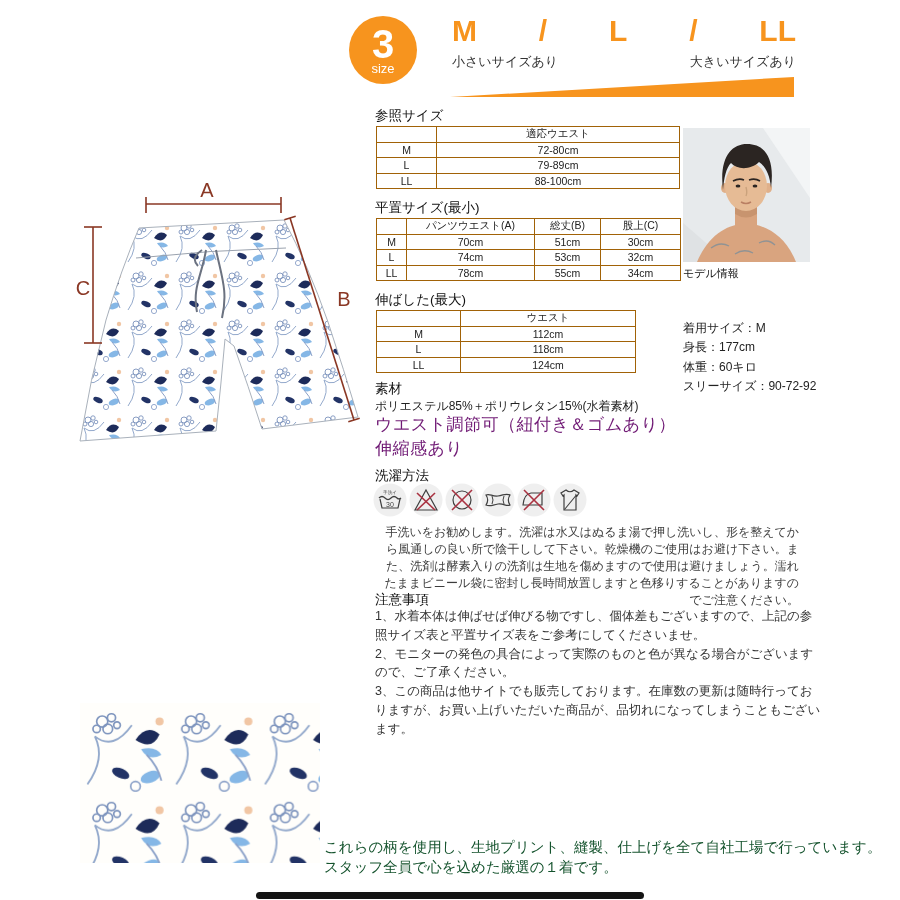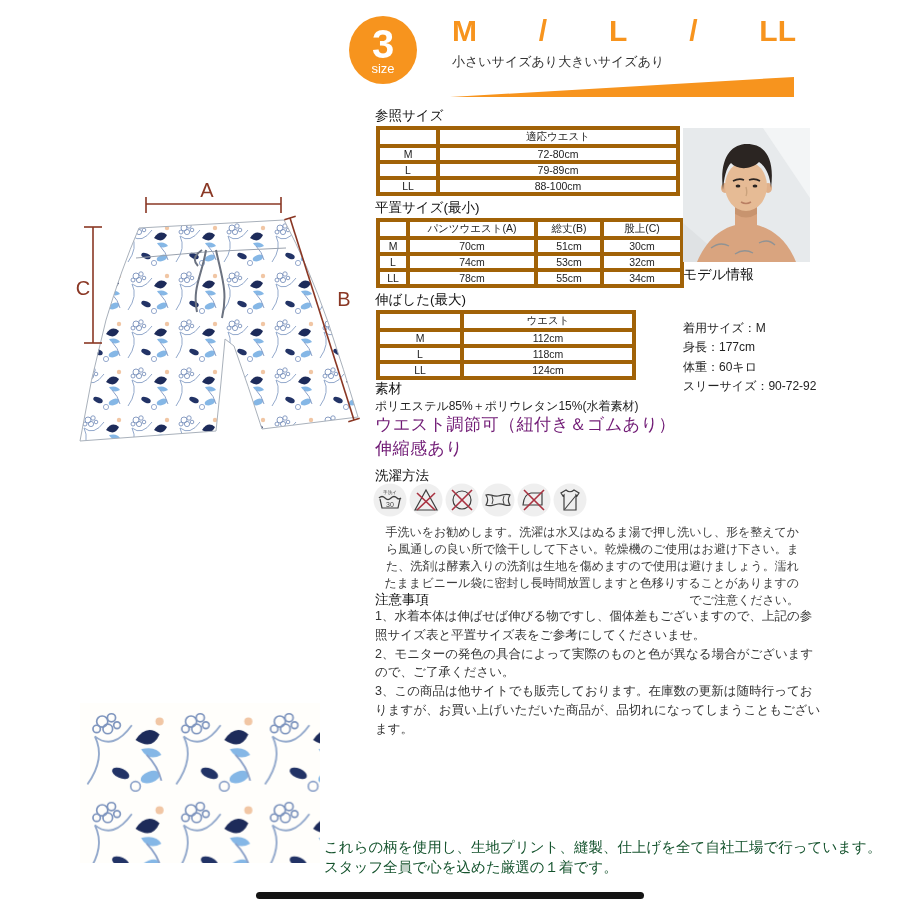--- a/index.html
+++ b/index.html
@@ -8,35 +8,35 @@
   #page{position:relative;width:900px;height:900px;background:#fff;overflow:hidden;margin:0 auto;}
   .abs{position:absolute;}
 
   
   .badge{left:349px;top:16px;width:68px;height:68px;border-radius:50%;background:#F7941E;
          display:flex;flex-direction:column;align-items:center;justify-content:center;color:#fff;}
   .badge .num{font-size:40px;font-weight:bold;line-height:.85;margin-top:2px;}
   .badge .lbl{font-size:13px;font-weight:normal;line-height:1;margin-top:1px;}
   .sizes-row{left:452px;top:14px;width:344px;display:flex;justify-content:space-between;align-items:flex-start;
              color:#F7941E;font-weight:bold;font-size:30px;line-height:1.1;}
-  .size-notes{left:452px;top:53px;width:344px;display:flex;justify-content:flex-start;
+  .size-notes{left:452px;top:53px;width:344px;display:flex;justify-content:space-between;
               font-size:13px;color:#333;}
   
   .sec-title{font-size:13.5px;color:#111;}
   table{border-collapse:collapse;table-layout:fixed;}
-  td,th{border:4px solid #a16207;font-size:10.5px;font-weight:normal;color:#222;text-align:center;
+  td,th{border:1px solid #a16207;font-size:10.5px;font-weight:normal;color:#222;text-align:center;
         height:15.5px;padding:0;overflow:hidden;white-space:nowrap;}
   table{border:1.5px solid #3c3c3c;}
 
   .mat1{font-size:12px;color:#222;}
   .mat2{font-size:17px;color:#701a75;letter-spacing:.5px;}
   .icons-row{display:flex;gap:2px;}
   .care-note{width:424px;font-size:12px;line-height:1.42;color:#3c3c3c;text-align:right;}
   .notes-body{width:447px;font-size:12.5px;line-height:1.5;color:#333;}
-  .model-title{font-size:14px;color:#111;}
+  .model-title{font-size:11px;color:#111;}
   .model-lines{font-size:12px;line-height:1.62;color:#222;margin-top:32px;}
 
   .footer-title{font-size:30px;color:#3a3a3a;line-height:1.14;letter-spacing:.5px;}
   .footer-body{font-size:14.5px;color:#14532d;line-height:1.4;}
   .home-bar{left:256px;top:892px;width:388px;height:7px;border-radius:4px;background:#141414;}
 </style>
 </head>
 <body>
 
 <svg width="0" height="0" style="position:absolute">

